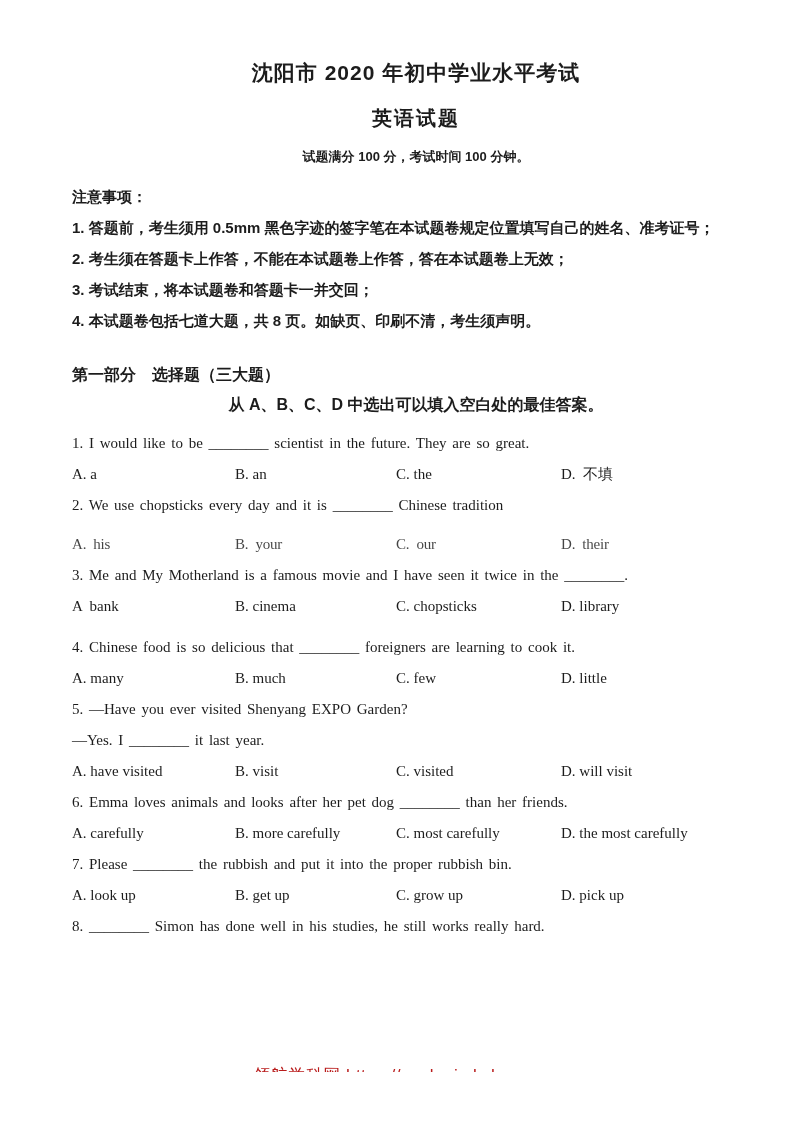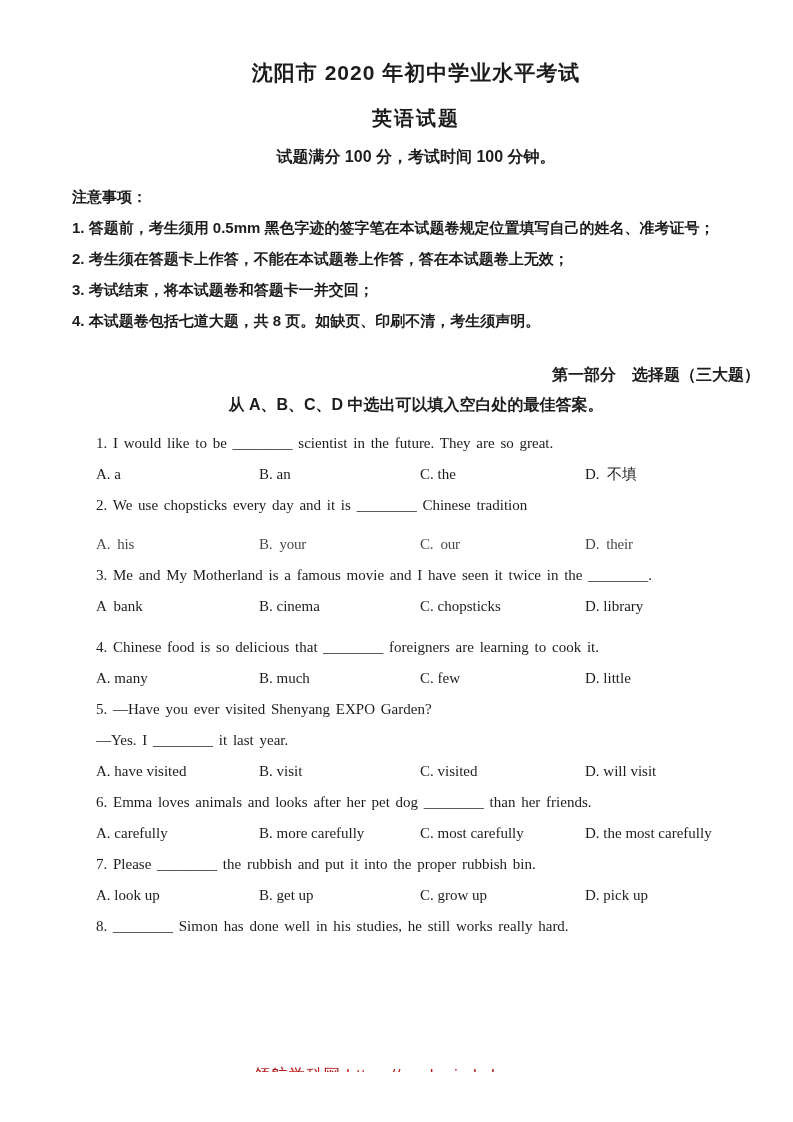--- a/index.html
+++ b/index.html
@@ -11,30 +11,30 @@
     background:#ffffff;
     color:#1c1c1c;
     font-family:"Liberation Serif","DejaVu Serif",serif;
     overflow:hidden;
   }
   .content { padding:60px 33px 0 72px; }
   .cn { font-family:"Liberation Sans","DejaVu Sans",sans-serif; }
 
   .doc-title   { text-align:center; font-size:21px; font-weight:700; letter-spacing:1px; line-height:26px; margin-bottom:20px; }
   .doc-subtitle{ text-align:center; font-size:20px; font-weight:700; letter-spacing:2px; line-height:24px; margin-bottom:16px; }
-  .doc-info    { text-align:center; font-size:16px; font-weight:700; line-height:22px; margin-bottom:14px; }
+  .doc-info    { text-align:center; font-size:13px; font-weight:700; line-height:22px; margin-bottom:14px; }
 
   .notice-heading { font-size:15px; font-weight:700; line-height:30px; }
   .notice-item    { font-size:15px; font-weight:700; line-height:31px; }
 
-  .part-title   { text-align:right; font-size:16px; font-weight:700; line-height:30px; margin-top:24px; }
+  .part-title   { text-align:left; font-size:16px; font-weight:700; line-height:30px; margin-top:24px; }
   .section-title{ font-size:16px; font-weight:700; line-height:30px; margin-top:4px; }
   .instructions { font-size:16px; font-weight:700; line-height:30px;text-align:center; }
 
-  .questions { margin-top:8px;margin-left:24px; }
+  .questions { margin-top:8px; }
   .stem {
     font-size:15px; line-height:31px;
     word-spacing:2px; white-space:pre-wrap;
   }
   .options {
     display:grid;
     grid-template-columns:163px 161px 165px auto;
     font-size:15px; line-height:31px;
     white-space:pre-wrap;
   }

